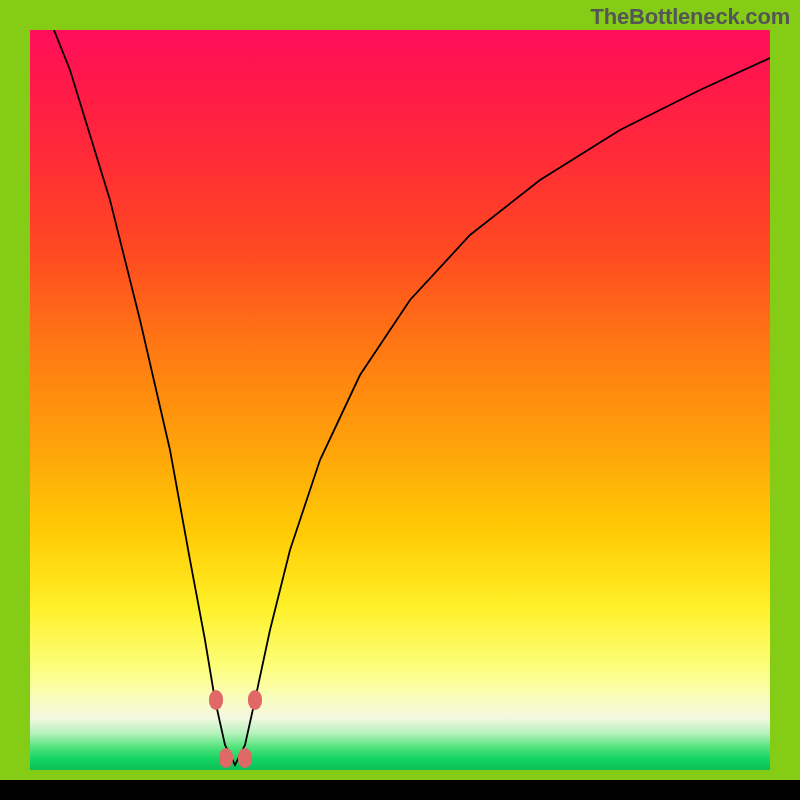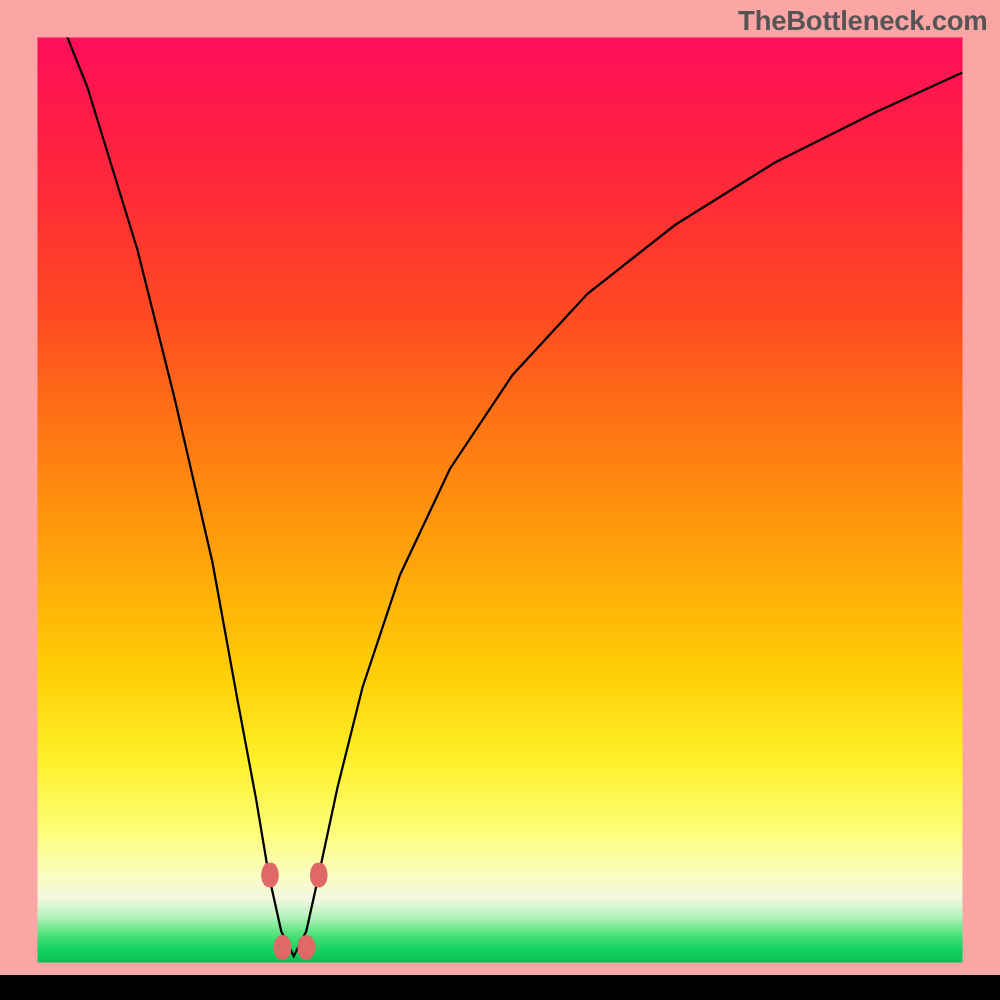--- a/index.html
+++ b/index.html
@@ -10,21 +10,21 @@
     background: #000;
     overflow: hidden;
     font-family: Arial, Helvetica, sans-serif;
   }
   .frame {
     position: absolute;
     top: 0;
     left: 0;
     width: 800px;
     height: 780px;
-    background: #fca5a5;
+    background: #84cc16;
   }
   .watermark {
     position: absolute;
     top: 4px;
     right: 10px;
     color: #555;
     font-size: 22px;
     font-weight: 600;
     letter-spacing: -0.2px;
   }

